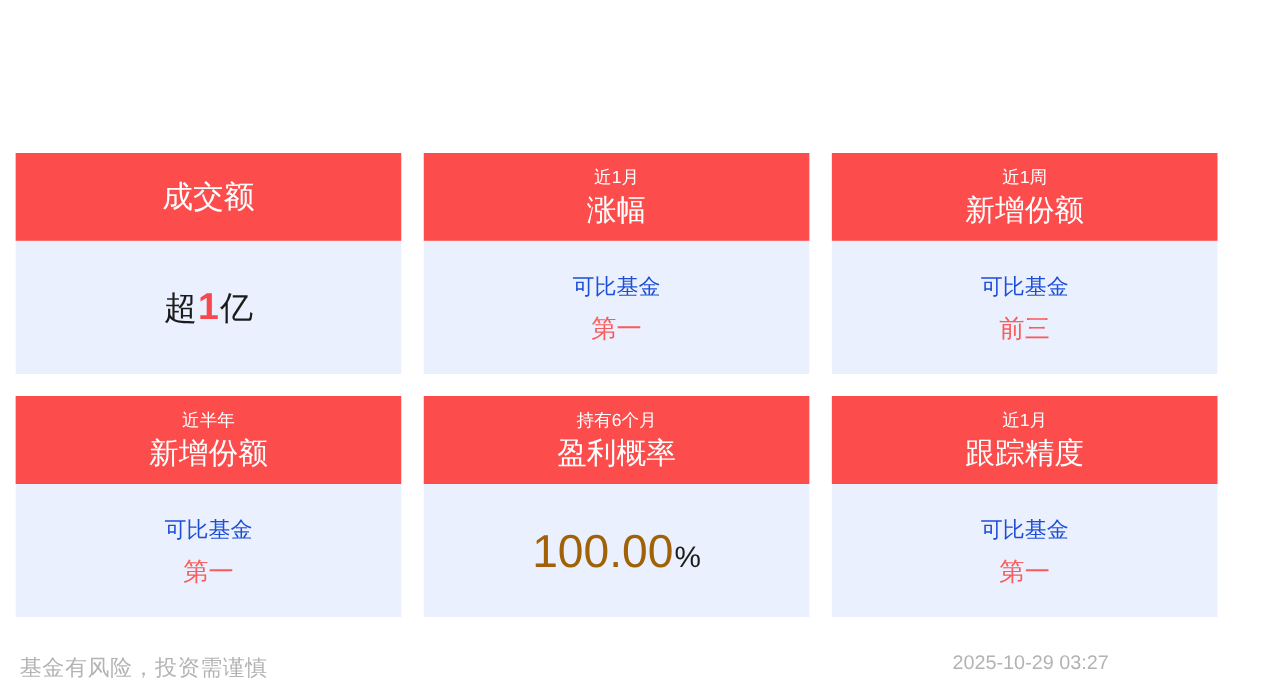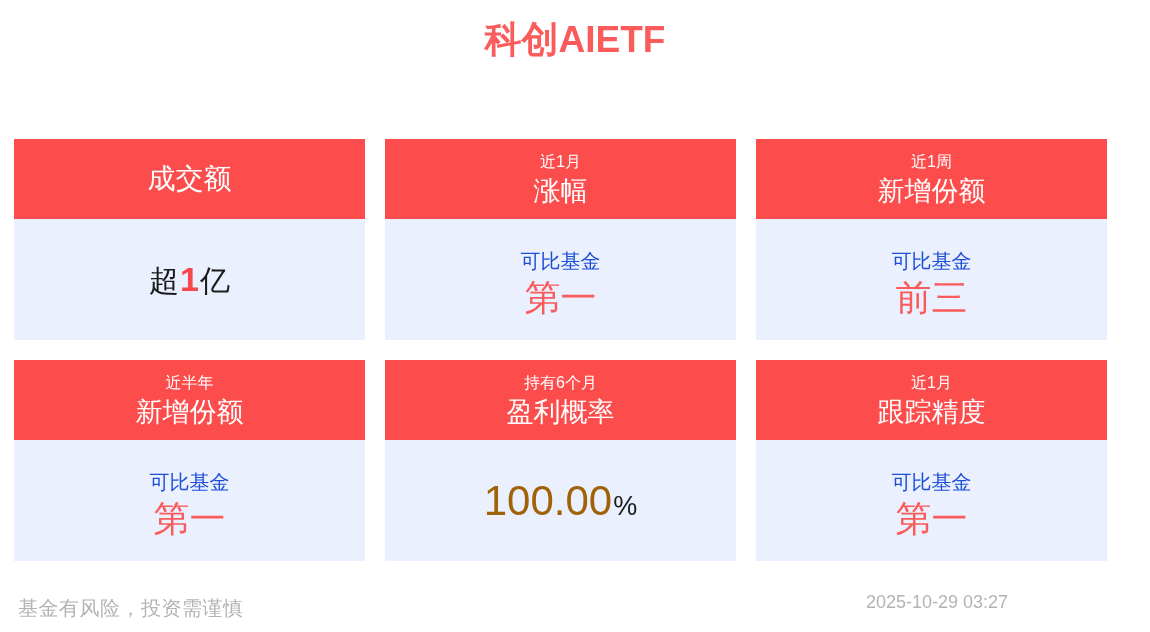--- a/index.html
+++ b/index.html
@@ -113,21 +113,21 @@
     line-height: 1.12;
   }
 
   .body-line1 {
     font-size: 20px;
     color: #1d4ed8;
     line-height: 36px;
   }
 
   .body-line2 {
-    font-size: 36px;
+    font-size: 23px;
     color: #fa5b5b;
     line-height: 38px;
     margin-top: 0;
   }
 
   
   .body-mixed {
     font-size: 30px;
     color: #1b1b1b;
     line-height: 40px;
@@ -199,21 +199,20 @@
     line-height: 24px;
     color: #b3b3b3;
   }
 </style>
 </head>
 <body>
 
 <div class="page">
 
   <div class="header">
-    <div class="page-title">科创AIETF</div>
   </div>
 
   <div class="grid">
 
     <div class="card">
       <div class="card-head single">
         <div class="head-main solo">成交额</div>
       </div>
       <div class="card-body">
         <div class="body-mixed">

